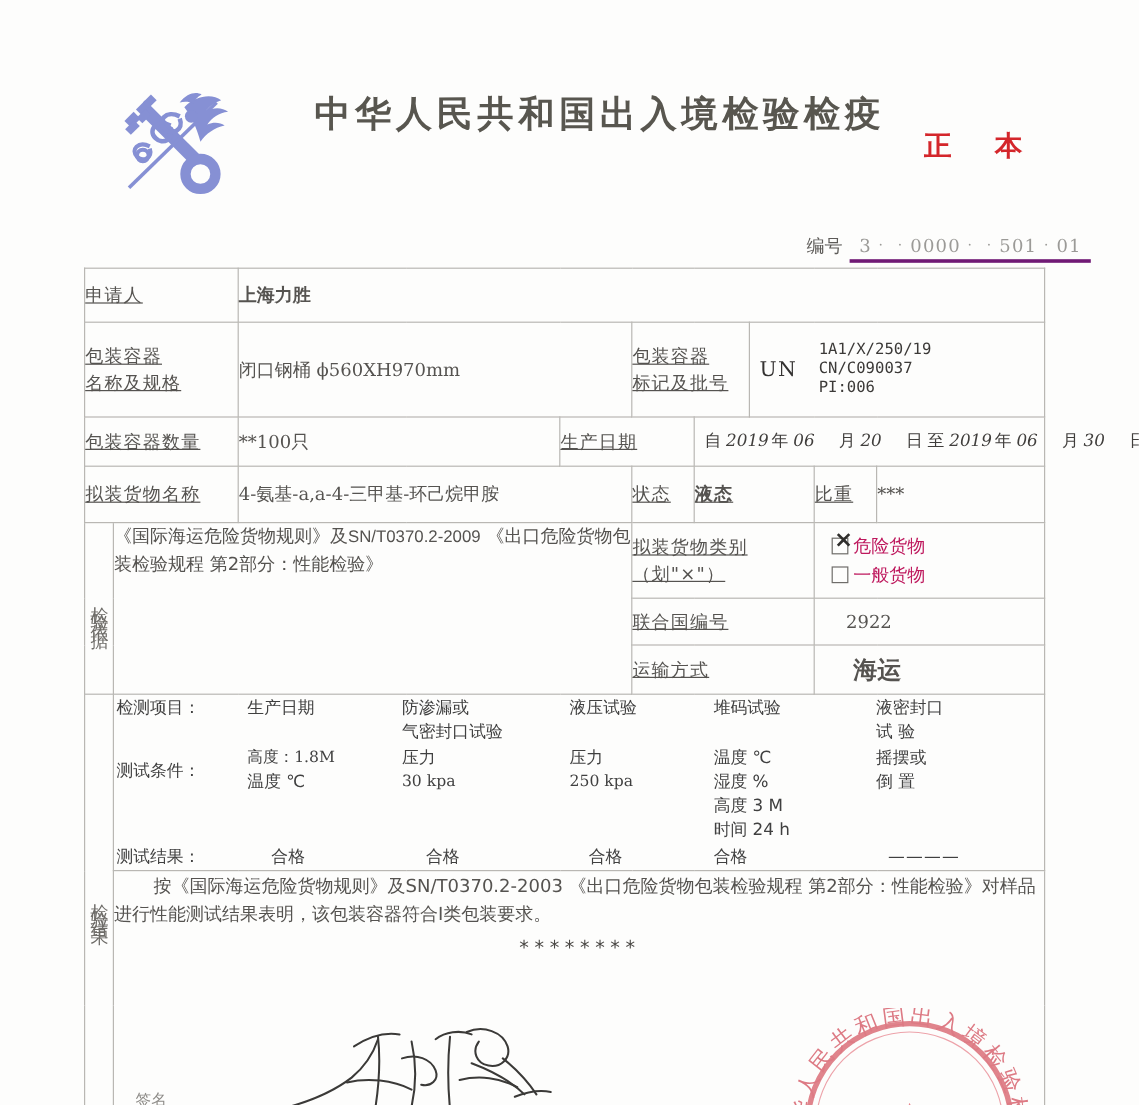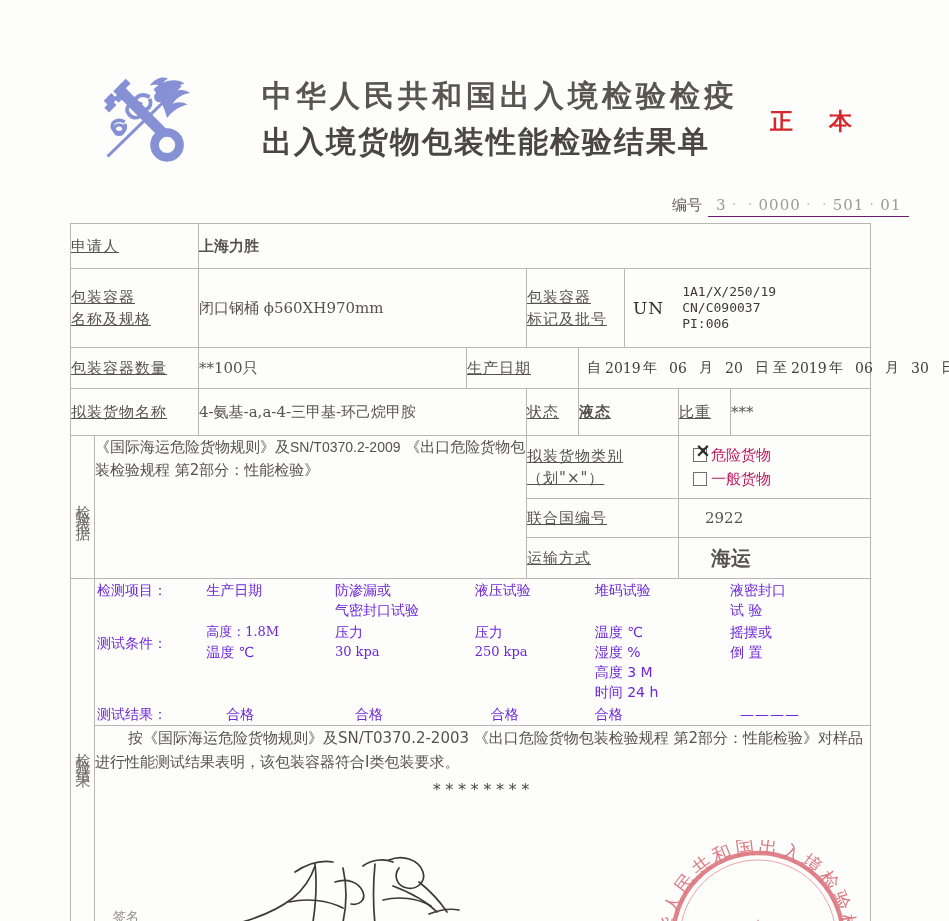--- a/index.html
+++ b/index.html
@@ -32,21 +32,21 @@
     position:absolute;left:770px;top:106px;
     font-size:23px;font-weight:700;color:#d4262b;
     letter-spacing:14px;
   }
   .serial{
     position:absolute;left:672px;top:196px;
     font-size:15px;color:#5d5b58;white-space:nowrap;
   }
   .serial .num{
     display:inline-block;margin-left:6px;
-    border-bottom:1px solid #701a75;
+    border-bottom:3px solid #701a75;
     padding:0 8px 1px 8px;
     color:#9b9a97;letter-spacing:1px;
     font-family:"DejaVu Serif","Liberation Serif",serif;
     filter:blur(0.35px);
   }
 
   
   .doc-table{
     position:absolute;left:70px;top:223px;
     width:800px;
@@ -83,21 +83,21 @@
     letter-spacing:7px;
     text-align:center;
     color:#6e6c68;font-size:15px;
     margin:0 auto;
   }
   .vert-wrap{height:100%;display:flex;align-items:center;justify-content:center;}
 
   
   .date-row{display:flex;align-items:center;gap:4px;padding:5px 8px;font-family:"DejaVu Serif","Liberation Serif",serif;font-size:14px;color:#403e3c;white-space:nowrap;}
   .date-row .han{font-family:"DejaVu Sans","Liberation Sans",sans-serif;font-size:14px;}
-  .dnum{display:inline-block;min-width:34px;text-align:center;}
+  .dnum{display:inline-block;min-width:34px;text-align:left;font-style:italic;}
 
   
   .basis{padding:8px 10px 8px 18px;line-height:23px;font-size:14.5px;color:#4a4845;}
   .basis .bk{font-family:"DejaVu Sans","Liberation Sans",sans-serif;}
   .basis .ltn{font-family:Liberation Sans, sans-serif;font-size:14px;}
 
   
   .cbox-block{padding:7px 10px 7px 14px;line-height:24px;}
   .cbox-row{display:flex;align-items:center;gap:4px;position:relative;font-size:15px;color:#be185d;}
   .cb{
@@ -105,21 +105,21 @@
     border:1.3px solid #6f6d6a;position:relative;flex:0 0 auto;
   }
   .cb.checked::after{
     content:"×";position:absolute;left:1px;top:-8px;
     font-size:19px;color:#2f2e2c;font-weight:700;line-height:19px;
   }
 
   
   .test-area{padding:10px 4px 6px 14px;}
   .tgrid{width:100%;border-collapse:collapse;table-layout:fixed;}
-  .tgrid td{border:none;font-size:14px;color:#6d28d9;vertical-align:top;padding:1px 2px;line-height:20px;}
+  .tgrid td{border:none;font-size:14px;color:#404040;vertical-align:top;padding:1px 2px;line-height:20px;}
   .tg-lbl{width:96px;color:#4c4a47;}
   .tg-c{text-align:left;}
   .ltnnum{font-family:"DejaVu Serif","Liberation Serif",serif;font-size:13px;}
   .dash{color:#8a8885;letter-spacing:1px;font-size:11px;}
 
   
   .concl{padding:10px 14px 6px 14px;line-height:24px;font-size:14.5px;color:#46443f;}
   .concl p{margin:0;text-indent:2.2em;}
   .stars{text-align:center;letter-spacing:3px;font-size:16px;color:#4a4845;margin-top:4px;font-family:"DejaVu Sans Mono","Liberation Mono",monospace;}
 
@@ -162,21 +162,20 @@
           <path d="M60 18 c10 -10 24 -12 32 -6 c-6 2 -10 5 -13 9 c7 -3 14 -3 19 1 c-8 1 -14 5 -18 11 c5 -2 11 -2 15 1 c-9 2 -16 7 -21 14 c-3 -12 -8 -22 -14 -30 Z"></path>
           <path d="M56 14 c6 -8 14 -10 19 -7 c-4 2 -6 5 -7 8 c-4 -2 -8 -2 -12 -1 Z"></path>
 
           <circle cx="66" cy="26" r="5.5"></circle>
         </g>
       </svg>
     </div>
 
     <div class="titles">
       <div class="title-line1">中华人民共和国出入境检验检疫</div>
-      <div class="title-line2">出入境货物包装性能检验结果单</div>
     </div>
 
     <div class="original-stamp">正 本</div>
 
     <div class="serial">
       <span>编号</span><span class="num">3ㆍㆍ0000ㆍㆍ501ㆍ01</span>
     </div>
   </div>
 
   <table class="doc-table">

